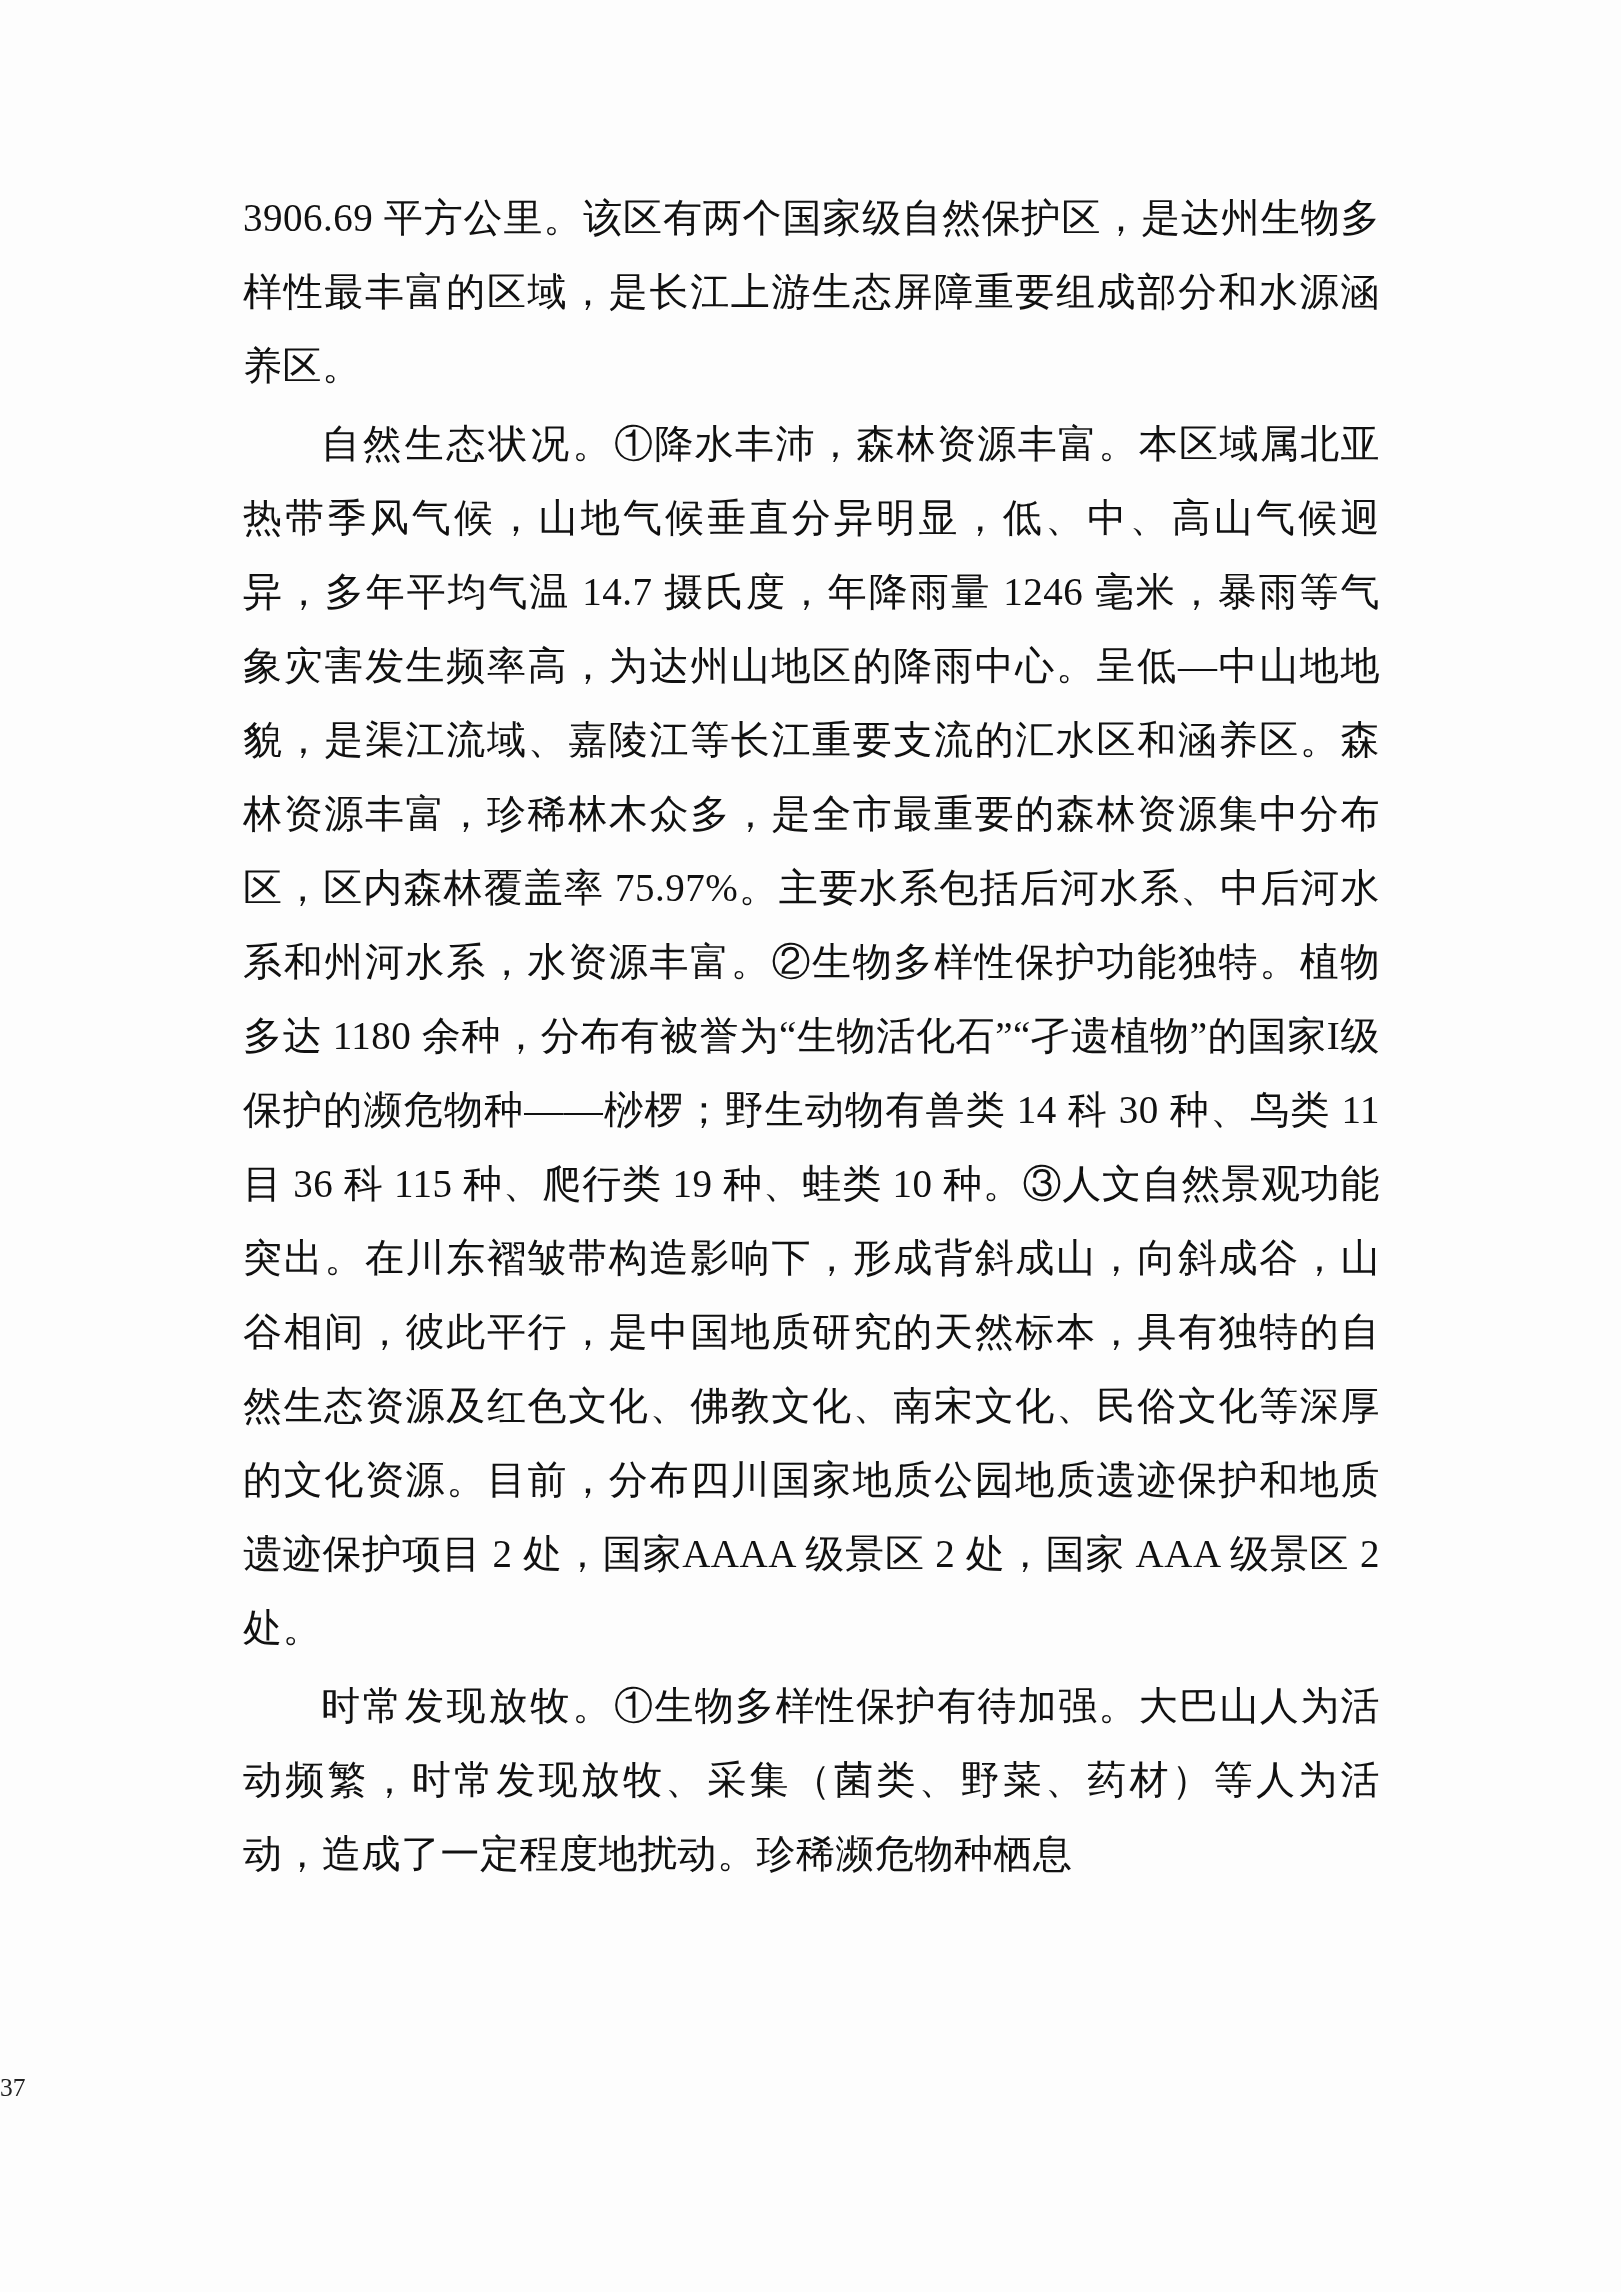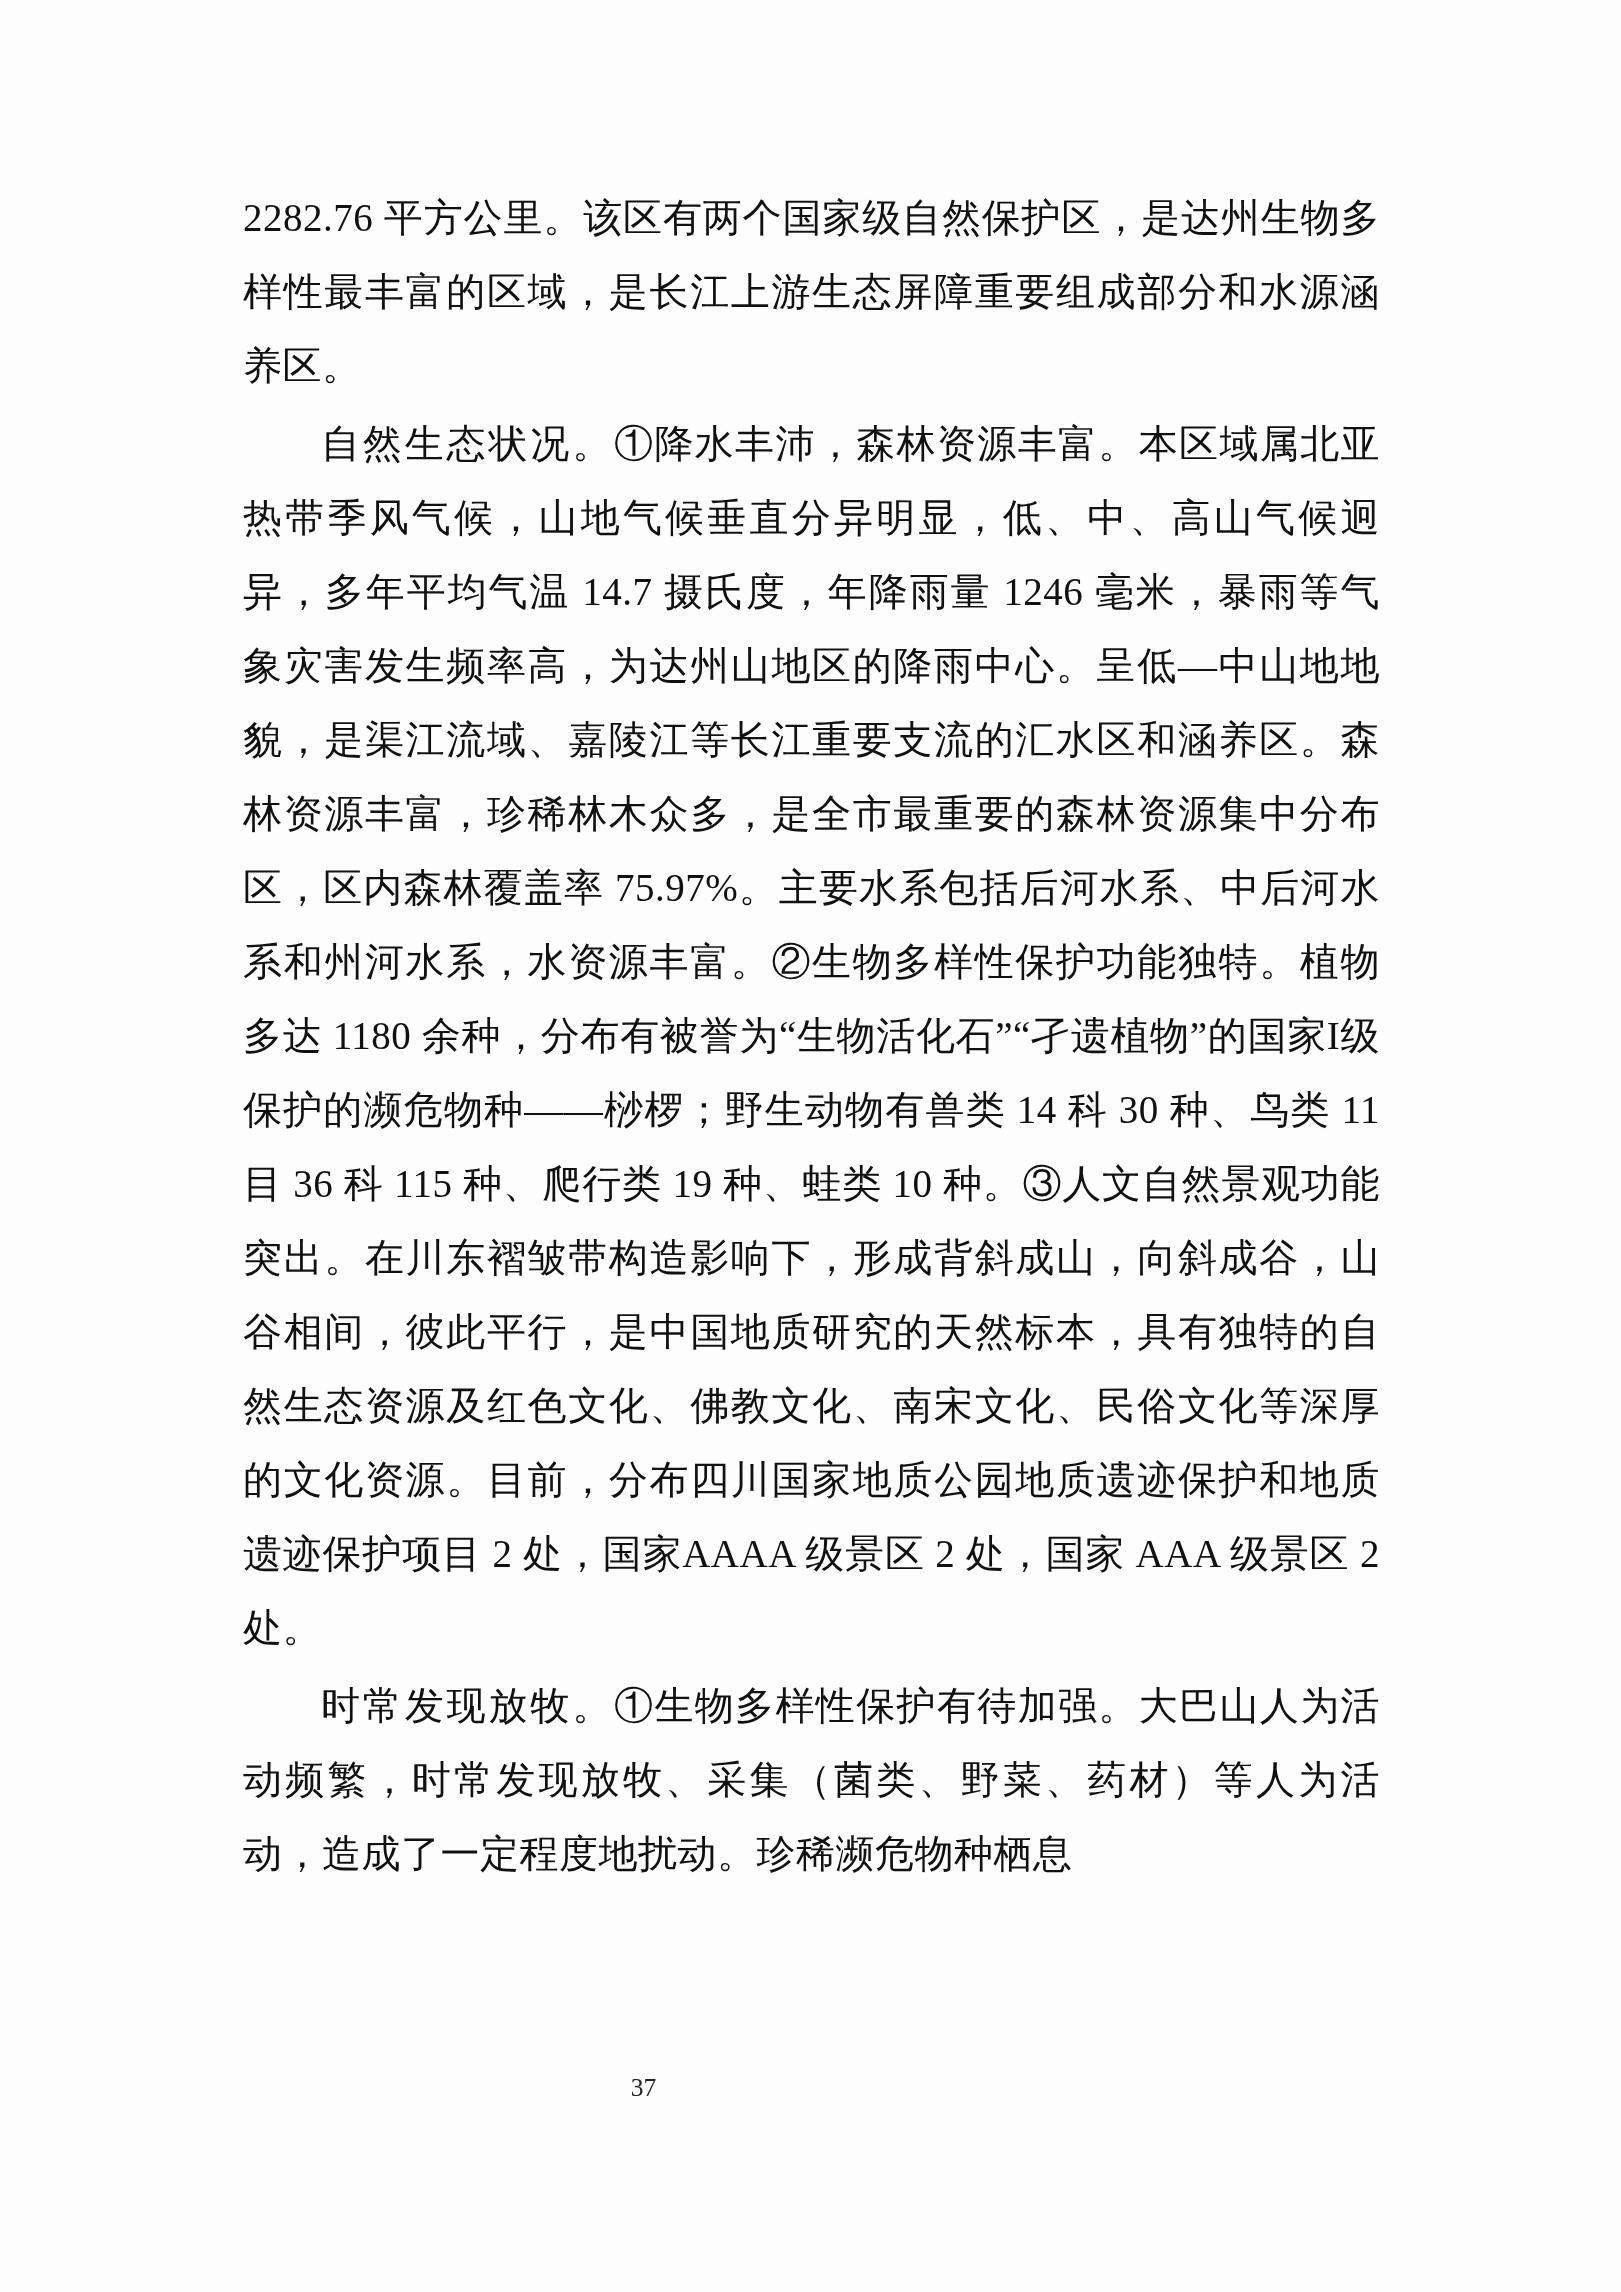--- a/index.html
+++ b/index.html
@@ -43,33 +43,32 @@
   }
   .para b, .bold {
     font-weight: normal;
     letter-spacing: 2px;
   }
   .page-number {
     position: absolute;
     left: 0;
     top: 2073px;
     width: 1287px;
-    text-align: center;
     font-size: 25.5px;
     font-family: "Liberation Serif", serif;
     color: #222;
   }
 </style>
 </head>
 <body>
 
 <div class="page">
   <div class="content">
 
-    <p class="para">2282.76 平方公里。该区有两个国家级自然保护区，是达州生物多样性最丰富的区域，是长江上游生态屏障重要组成部分和水源涵养区。</p>
+    <p class="para">3906.69 平方公里。该区有两个国家级自然保护区，是达州生物多样性最丰富的区域，是长江上游生态屏障重要组成部分和水源涵养区。</p>
 
     <p class="para indent"><span class="bold">自然生态状况。</span><span>①降水丰沛，森林资源丰富。本区域属北亚热带季风气候，山地气候垂直分异明显，低、中、高山气候迥异，多年平均气温 14.7 摄氏度，年降雨量 1246 毫米，暴雨等气象灾害发生频率高，为达州山地区的降雨中心。呈低—中山地地貌，是渠江流域、嘉陵江等长江重要支流的汇水区和涵养区。森林资源丰富，珍稀林木众多，是全市最重要的森林资源集中分布区，区内森林覆盖率 75.97%。主要水系包括后河水系、中后河水系和州河水系，水资源丰富。②生物多样性保护功能独特。植物多达 1180 余种，分布有被誉为“生物活化石”“孑遗植物”的国家I级保护的濒危物种——桫椤；野生动物有兽类 14 科 30 种、鸟类 11 目 36 科 115 种、爬行类 19 种、蛙类 10 种。③人文自然景观功能突出。在川东褶皱带构造影响下，形成背斜成山，向斜成谷，山谷相间，彼此平行，是中国地质研究的天然标本，具有独特的自然生态资源及红色文化、佛教文化、南宋文化、民俗文化等深厚的文化资源。目前，分布四川国家地质公园地质遗迹保护和地质遗迹保护项目 2 处，国家AAAA 级景区 2 处，国家 AAA 级景区 2 处。</span></p>
 
     <p class="para indent"><span class="bold">时常发现放牧。</span><span>①生物多样性保护有待加强。大巴山人为活动频繁，时常发现放牧、采集（菌类、野菜、药材）等人为活动，造成了一定程度地扰动。珍稀濒危物种栖息</span></p>
 
   </div>
 
   <div class="page-number">37</div>
 </div>
 

